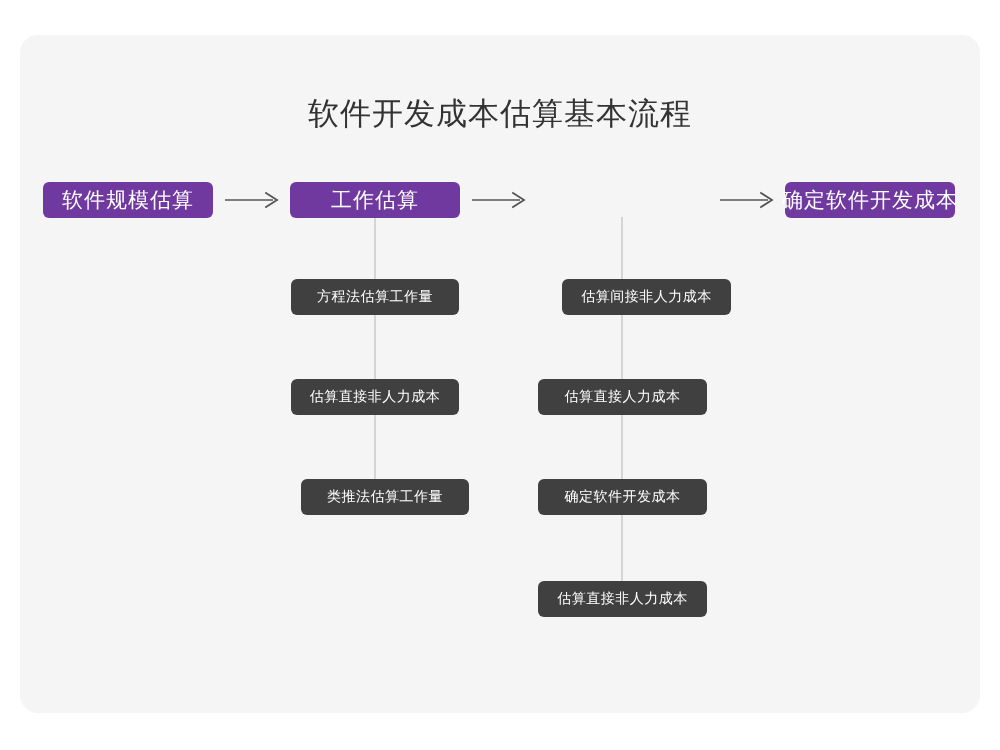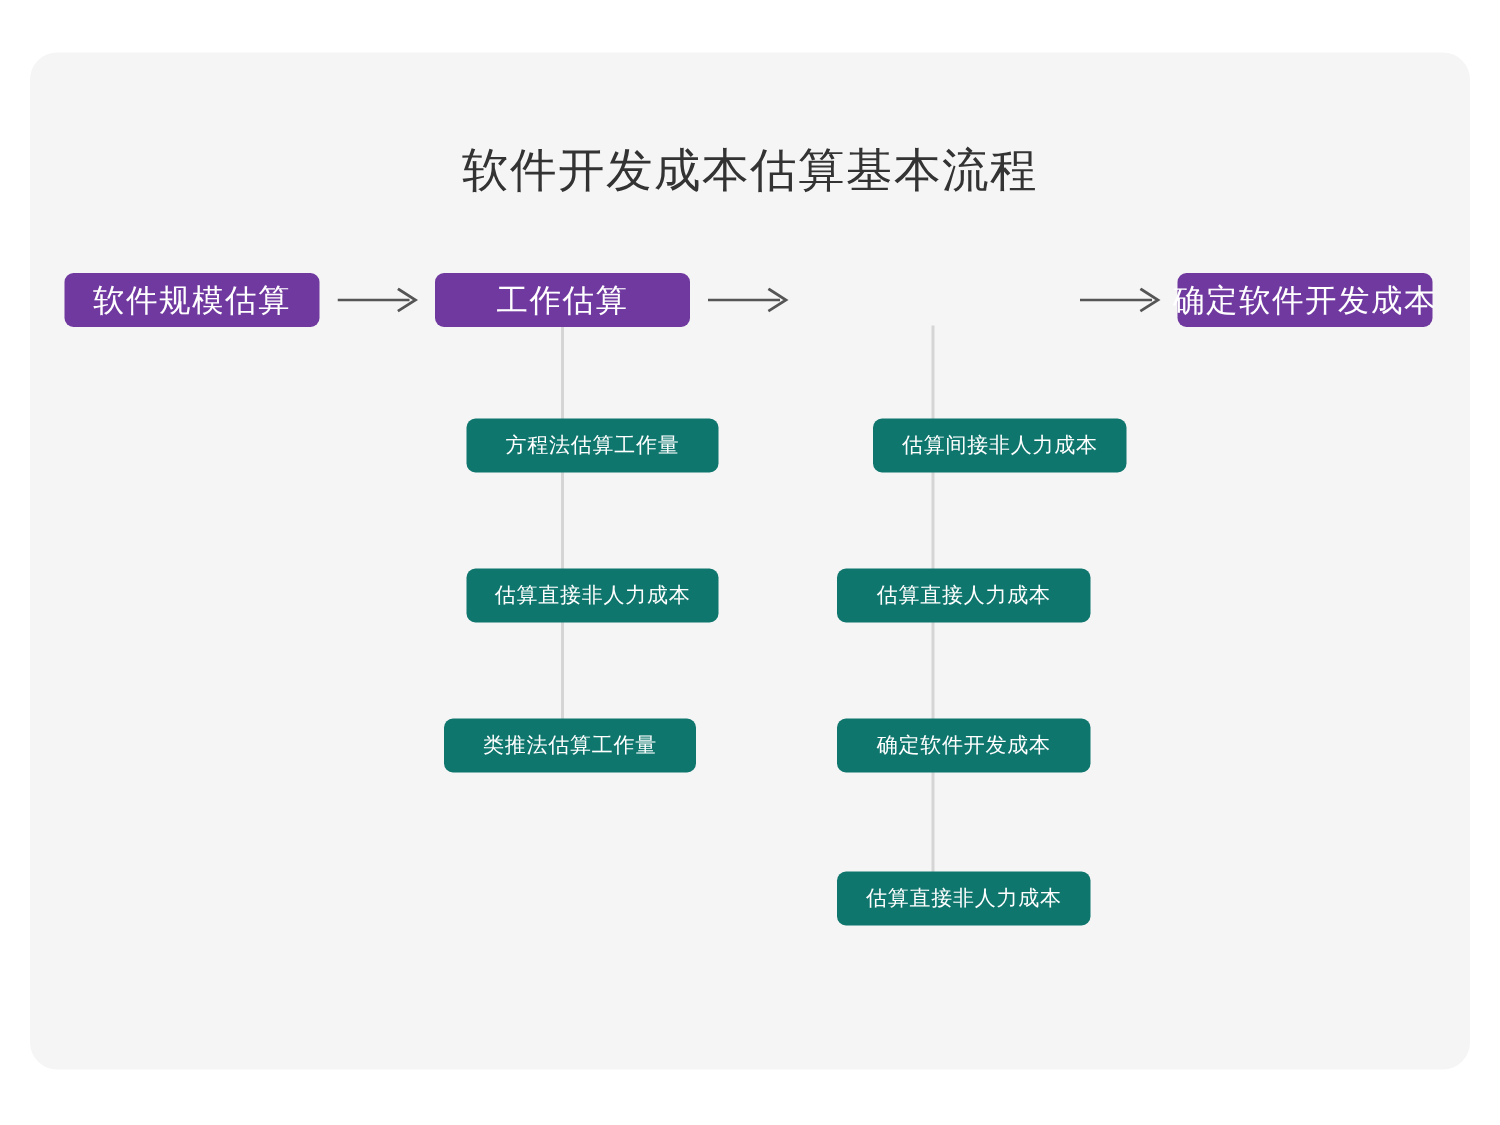--- a/index.html
+++ b/index.html
@@ -56,25 +56,24 @@
     color: #ffffff;
     white-space: nowrap;
   }
   .node.primary {
     background: #70399f;
     font-size: 21px;
     height: 36px;
     letter-spacing: 1px;
   }
   .node.sub {
-    background: #0f766e;
+    background: #404040;
     font-size: 14px;
     height: 36px;
     letter-spacing: 0.5px;
-    margin-left: 20px;
   }
   
   .arrow {
     position: absolute;
     height: 20px;
     display: flex;
     align-items: center;
   }
   .arrow svg { display: block; }
 </style>
@@ -129,21 +128,21 @@
       <polyline points="41,3 52,10 41,17" fill="none" stroke="#555555" stroke-width="1.8" stroke-linecap="square"></polyline>
     </svg>
   </div>
 
   <div class="node sub" style="left:291px; top:279px; width:168px;">
     <span>方程法估算工作量</span>
   </div>
   <div class="node sub" style="left:291px; top:379px; width:168px;">
     <span>估算直接非人力成本</span>
   </div>
-  <div class="node sub" style="left:276px; top:479px; width:168px;">
+  <div class="node sub" style="left:301px; top:479px; width:168px;">
     <span>类推法估算工作量</span>
   </div>
 
   <div class="node sub" style="left:562px; top:279px; width:169px;">
     <span>估算间接非人力成本</span>
   </div>
   <div class="node sub" style="left:538px; top:379px; width:169px;">
     <span>估算直接人力成本</span>
   </div>
   <div class="node sub" style="left:538px; top:479px; width:169px;">

